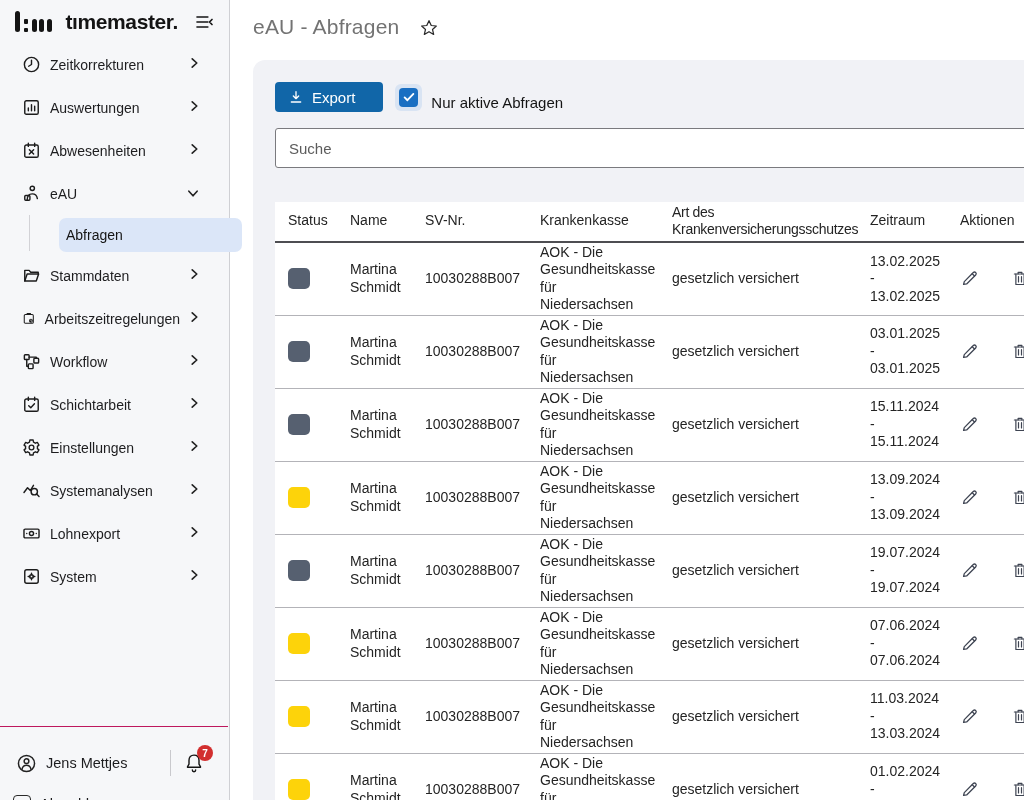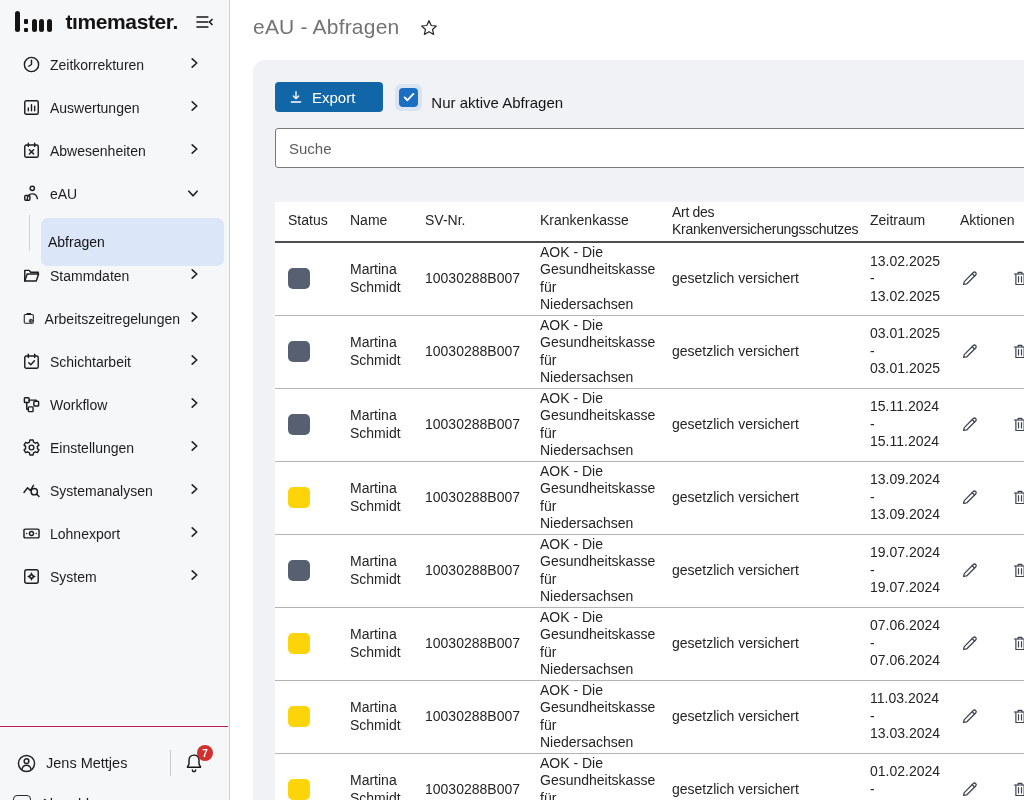--- a/index.html
+++ b/index.html
@@ -20,21 +20,21 @@
   .collapse-btn { margin-left:auto; display:flex; }
 
   .menu { position:absolute; top:43px; left:0; right:1px;padding-left:8px; }
   .menu-item { height:43px; display:flex; align-items:center; padding:0 28px 0 14px; gap:9px;
     font-size:14px; color:#1d1d1f; }
   .menu-item svg.mi-icon { stroke:#1c1c1c; }
   .menu-item .mi-label { flex:0 1 auto; }
   .chev { margin-left:auto; flex:none; }
   .sub-block { position:relative; height:39px; }
   .tree-line { position:absolute; left:21px; top:0; width:1px; height:36px; background:#d2d2d6; }
-  .sub-pill { position:absolute; left:33px; top:3px; width:183px; height:48px; background:#dbe6f8;
+  .sub-pill { position:absolute; left:51px; top:3px; width:183px; height:34px; background:#dbe6f8;
     border-radius:7px; display:flex; align-items:center; padding-left:7px; font-size:14px; color:#141414; }
 
   .sidebar-footer { position:absolute; left:0; right:1px; top:726px; height:74px;
     border-top:1px solid #be185d; overflow:hidden; }
   .user-row { position:absolute; top:22px; left:16px; right:24px; height:28px; display:flex; align-items:center; }
   .user-name { margin-left:9px; font-size:14.5px; color:#1c1c1e; }
   .vdiv { width:1px; height:26px; background:#c9c9cd; margin-left:auto; margin-right:13px; }
   .bell-wrap { position:relative; width:20px; height:22px; }
   .badge { position:absolute; top:-7px; right:-9px; width:16px; height:16px; border-radius:50%;
     background:#d22f2f; color:#fff; font-size:10px; font-weight:700; display:flex;
@@ -172,37 +172,37 @@
           <circle cx="15.8" cy="16" r="3.4" fill="#1c1c1c" stroke="none"></circle>
           <path d="M15.8 14.4V16l1.2.8" stroke="#f6f7f9" stroke-width="1.2"></path>
         </svg>
       <span class="mi-label">Arbeitszeitregelungen</span>
       <span class="chev"><svg width="11" height="14" viewBox="0 0 12 14" fill="none" stroke="#222" stroke-width="1.8" stroke-linecap="round" stroke-linejoin="round">
             <path d="M3.5 2.5L8.5 7l-5 4.5"></path>
           </svg></span>
     </div>
     <div class="menu-item">
       <svg class="mi-icon" width="19" height="19" viewBox="0 0 24 24" fill="none" stroke-width="1.8" stroke-linecap="round" stroke-linejoin="round">
-          <rect x="3.5" y="5" width="17" height="15.5" rx="2"></rect>
-          <path d="M8 2.8v4M16 2.8v4"></path>
-          <path d="M8.5 13.5l2.6 2.6 4.6-5"></path>
-        </svg>
-      <span class="mi-label">Schichtarbeit</span>
-      <span class="chev"><svg width="11" height="14" viewBox="0 0 12 14" fill="none" stroke="#222" stroke-width="1.8" stroke-linecap="round" stroke-linejoin="round">
-            <path d="M3.5 2.5L8.5 7l-5 4.5"></path>
-          </svg></span>
-    </div>
-    <div class="menu-item">
-      <svg class="mi-icon" width="19" height="19" viewBox="0 0 24 24" fill="none" stroke-width="1.8" stroke-linecap="round" stroke-linejoin="round">
           <rect x="3" y="3.5" width="6" height="6" rx="1"></rect>
           <rect x="15" y="8" width="6" height="6" rx="1"></rect>
           <rect x="8" y="15" width="6" height="6" rx="1"></rect>
           <path d="M6 9.5v8.5h2M9 6.5h9V8"></path>
         </svg>
       <span class="mi-label">Workflow</span>
+      <span class="chev"><svg width="11" height="14" viewBox="0 0 12 14" fill="none" stroke="#222" stroke-width="1.8" stroke-linecap="round" stroke-linejoin="round">
+            <path d="M3.5 2.5L8.5 7l-5 4.5"></path>
+          </svg></span>
+    </div>
+    <div class="menu-item">
+      <svg class="mi-icon" width="19" height="19" viewBox="0 0 24 24" fill="none" stroke-width="1.8" stroke-linecap="round" stroke-linejoin="round">
+          <rect x="3.5" y="5" width="17" height="15.5" rx="2"></rect>
+          <path d="M8 2.8v4M16 2.8v4"></path>
+          <path d="M8.5 13.5l2.6 2.6 4.6-5"></path>
+        </svg>
+      <span class="mi-label">Schichtarbeit</span>
       <span class="chev"><svg width="11" height="14" viewBox="0 0 12 14" fill="none" stroke="#222" stroke-width="1.8" stroke-linecap="round" stroke-linejoin="round">
             <path d="M3.5 2.5L8.5 7l-5 4.5"></path>
           </svg></span>
     </div>
     <div class="menu-item">
       <svg class="mi-icon" width="19" height="19" viewBox="0 0 24 24" fill="none" stroke-width="1.7" stroke-linecap="round" stroke-linejoin="round">
           <circle cx="12" cy="12" r="3"></circle>
           <path d="M19.4 13.4a7.6 7.6 0 0 0 0-2.8l2-1.6-2-3.4-2.4 1a7.6 7.6 0 0 0-2.5-1.5L14.1 2.5h-4.2l-.4 2.6A7.6 7.6 0 0 0 7 6.6l-2.4-1-2 3.4 2 1.6a7.6 7.6 0 0 0 0 2.8l-2 1.6 2 3.4 2.4-1a7.6 7.6 0 0 0 2.5 1.5l.4 2.6h4.2l.4-2.6a7.6 7.6 0 0 0 2.5-1.5l2.4 1 2-3.4z"></path>
         </svg>
       <span class="mi-label">Einstellungen</span>

